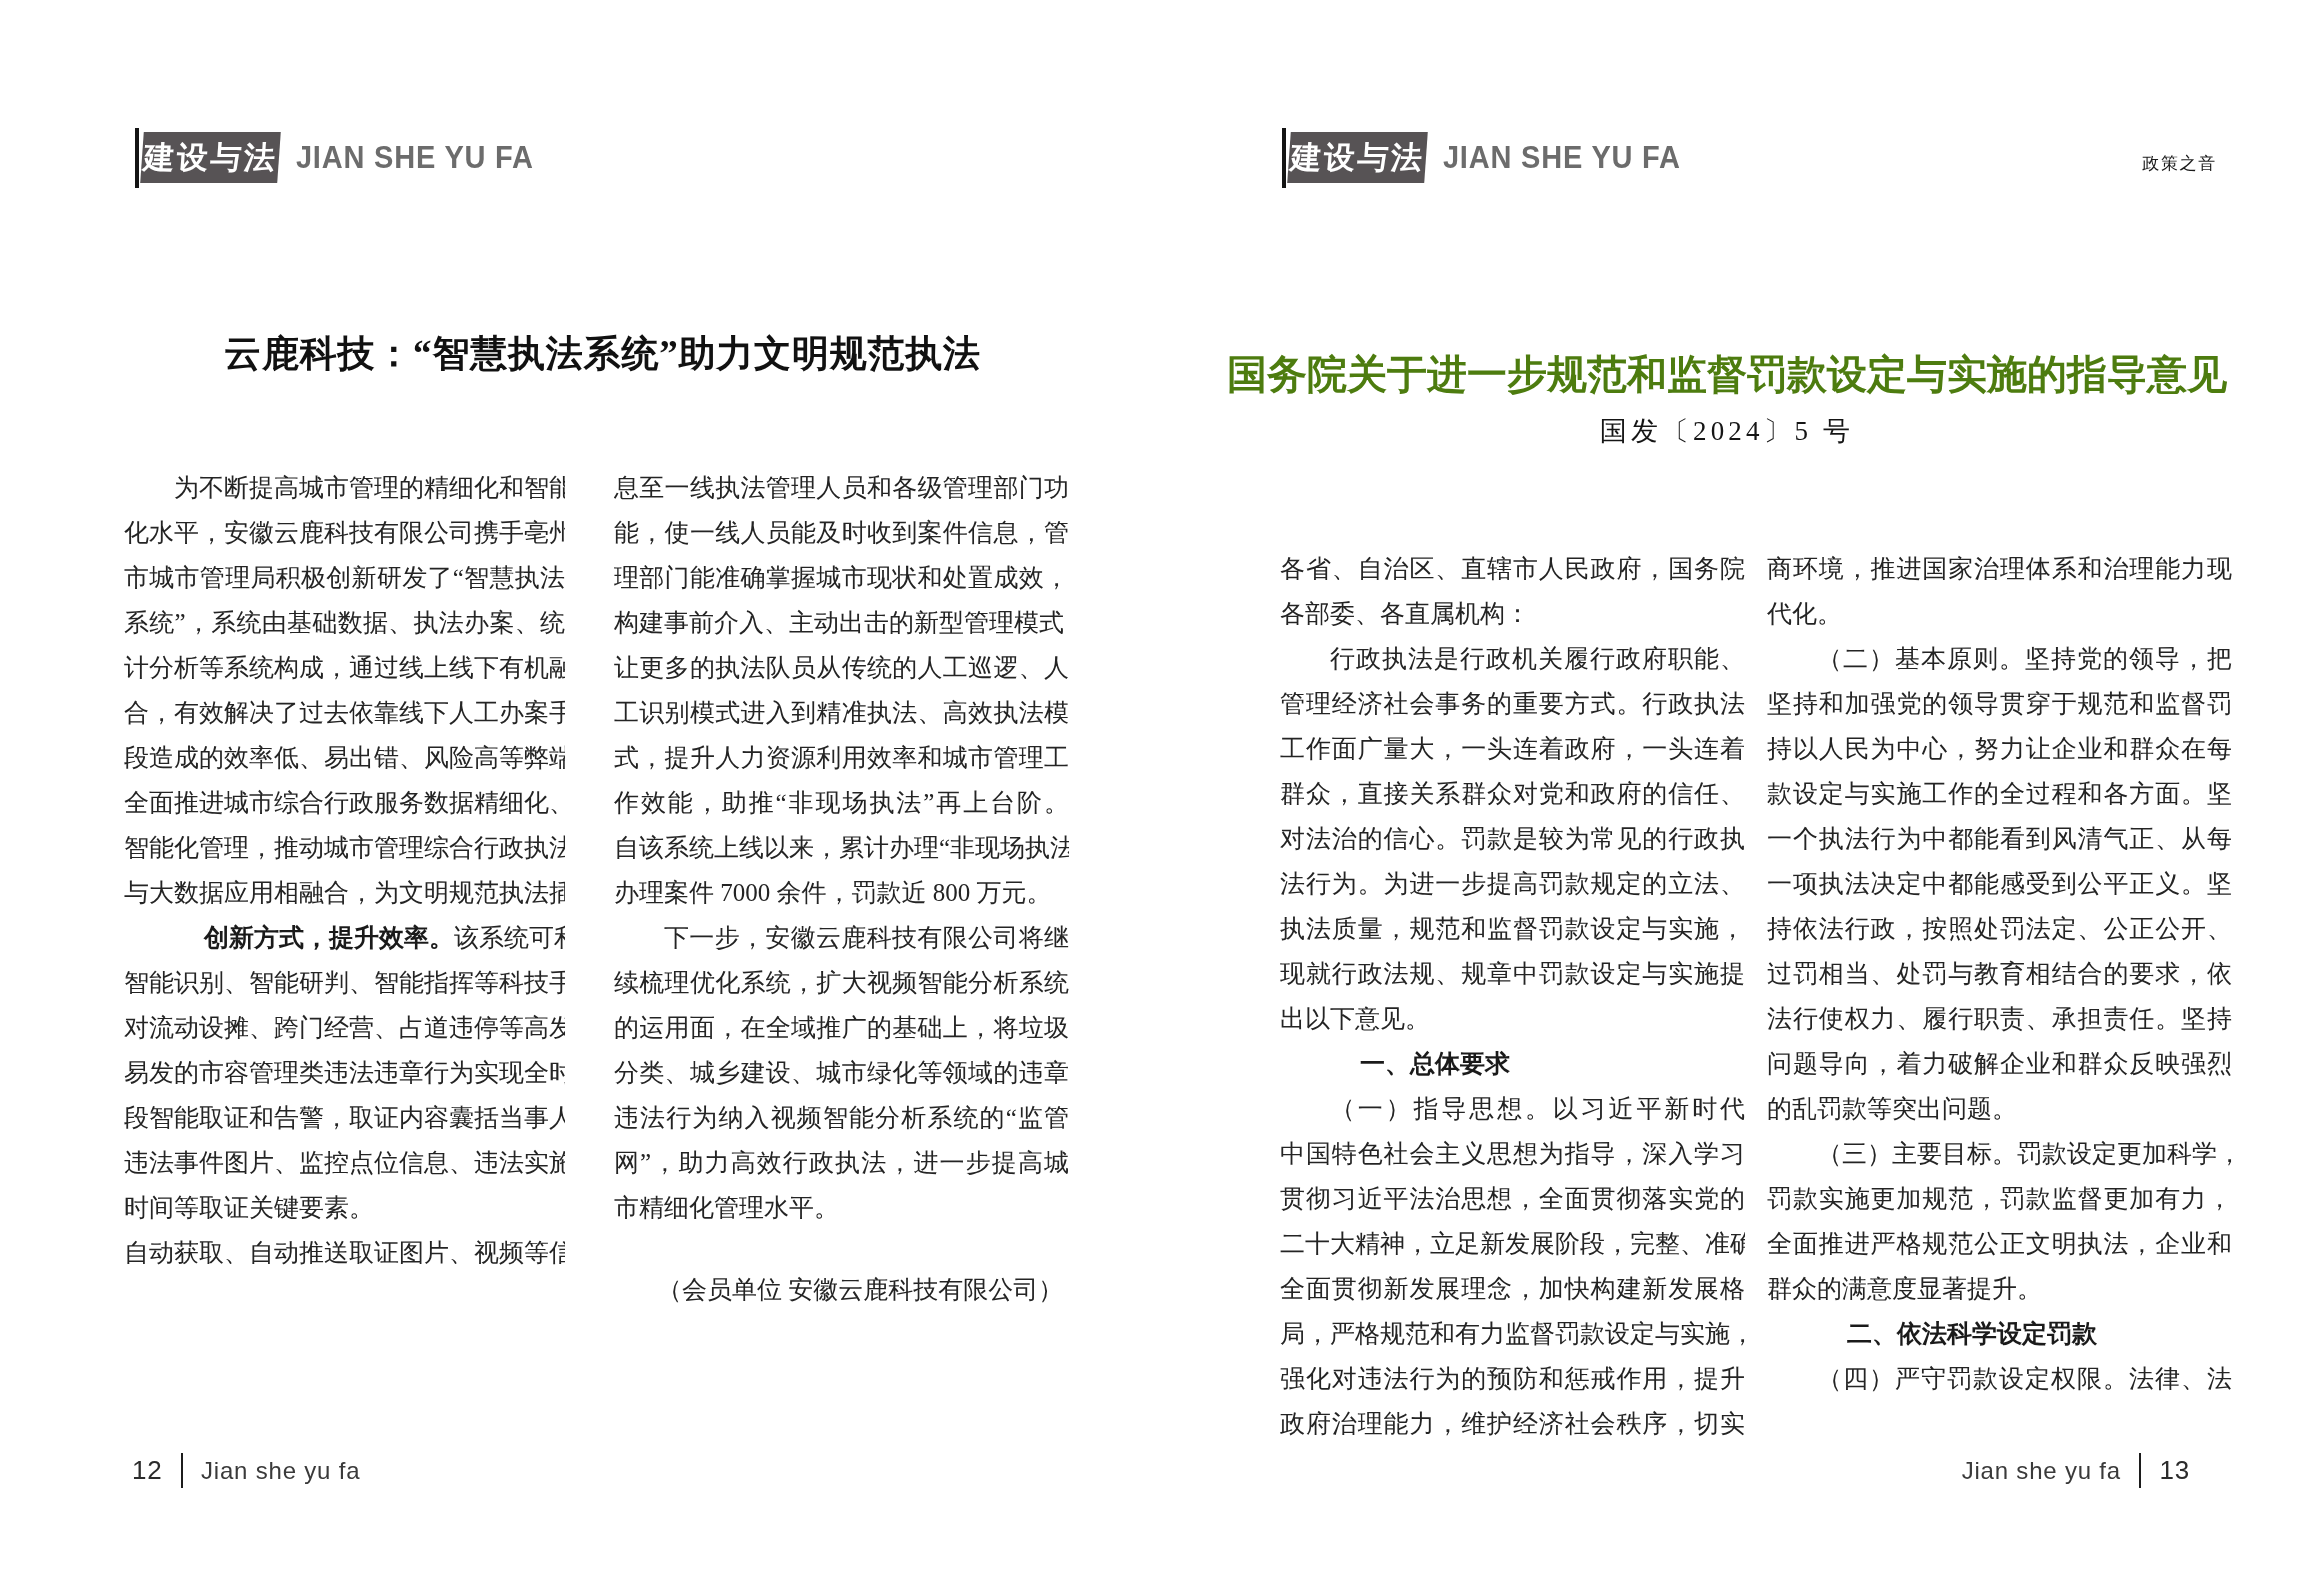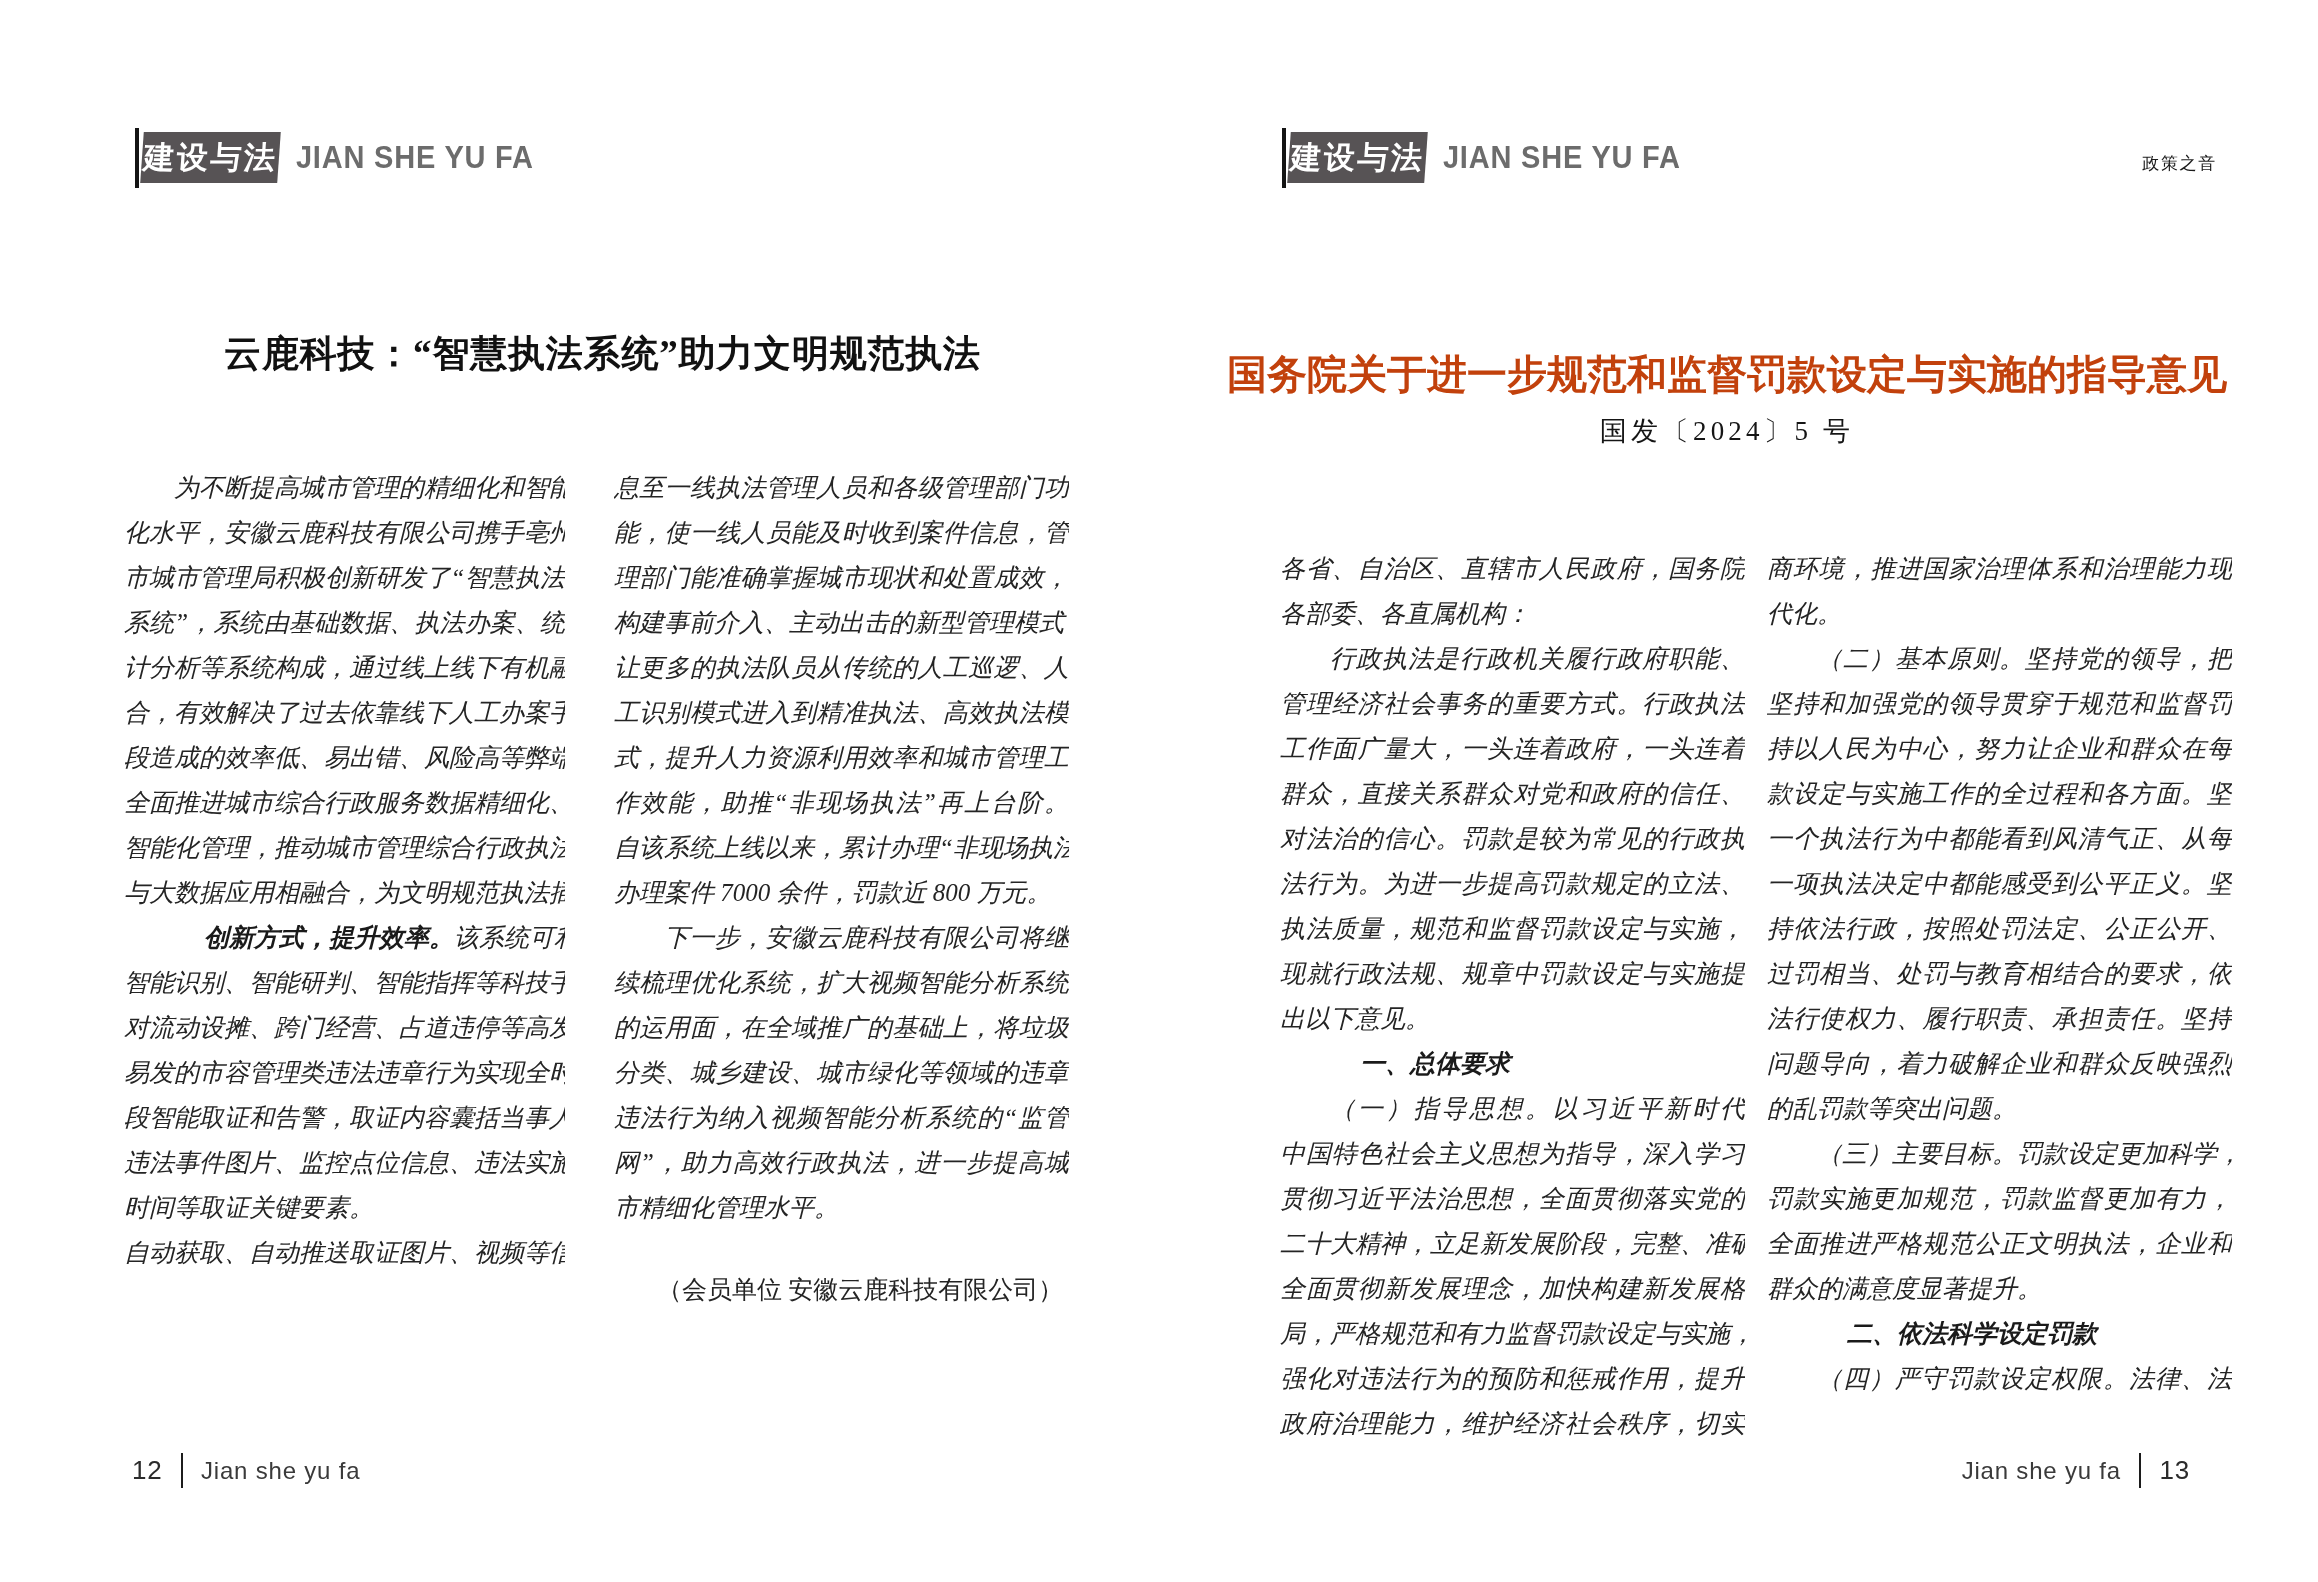--- a/index.html
+++ b/index.html
@@ -26,28 +26,28 @@
     position:absolute;top:152px;left:2105px;width:112px;text-align:right;
     font-size:17px;color:#1a1a1a;letter-spacing:1.7px;
   }
   
   .article-title{
     position:absolute;top:329px;left:131px;width:943px;text-align:center;
     font-size:37px;font-weight:bold;color:#111;letter-spacing:0.8px;white-space:nowrap;
   }
   .doc-title{
     position:absolute;top:347px;left:1214px;width:1026px;text-align:center;
-    font-size:40px;font-weight:bold;color:#c2410c;white-space:nowrap;
+    font-size:40px;font-weight:bold;color:#4d7c0f;white-space:nowrap;
   }
   .doc-number{
     position:absolute;top:413px;left:1214px;width:1026px;text-align:center;
     font-size:27px;color:#151515;letter-spacing:4.1px;
   }
   
-  .tcol{position:absolute;font-style:italic;}
+  .tcol{position:absolute;}
   .tcol .tline{
     height:45px;line-height:45px;font-size:25px;color:#242424;
     text-align:justify;text-align-last:justify;overflow:hidden;white-space:nowrap;
   }
   .tcol .tline.end{text-align-last:left;}
   .tcol .tline.indent{text-indent:50px;}
   .tcol .tline b{font-family:"Liberation Sans","DejaVu Sans",sans-serif;font-weight:bold;color:#1a1a1a;margin-left:30px;}
   .col-l1{left:124px;top:465px;width:441px;}
   .col-l2{left:614px;top:465px;width:455px;}
   .col-r1{left:1280px;top:546px;width:465px;}

